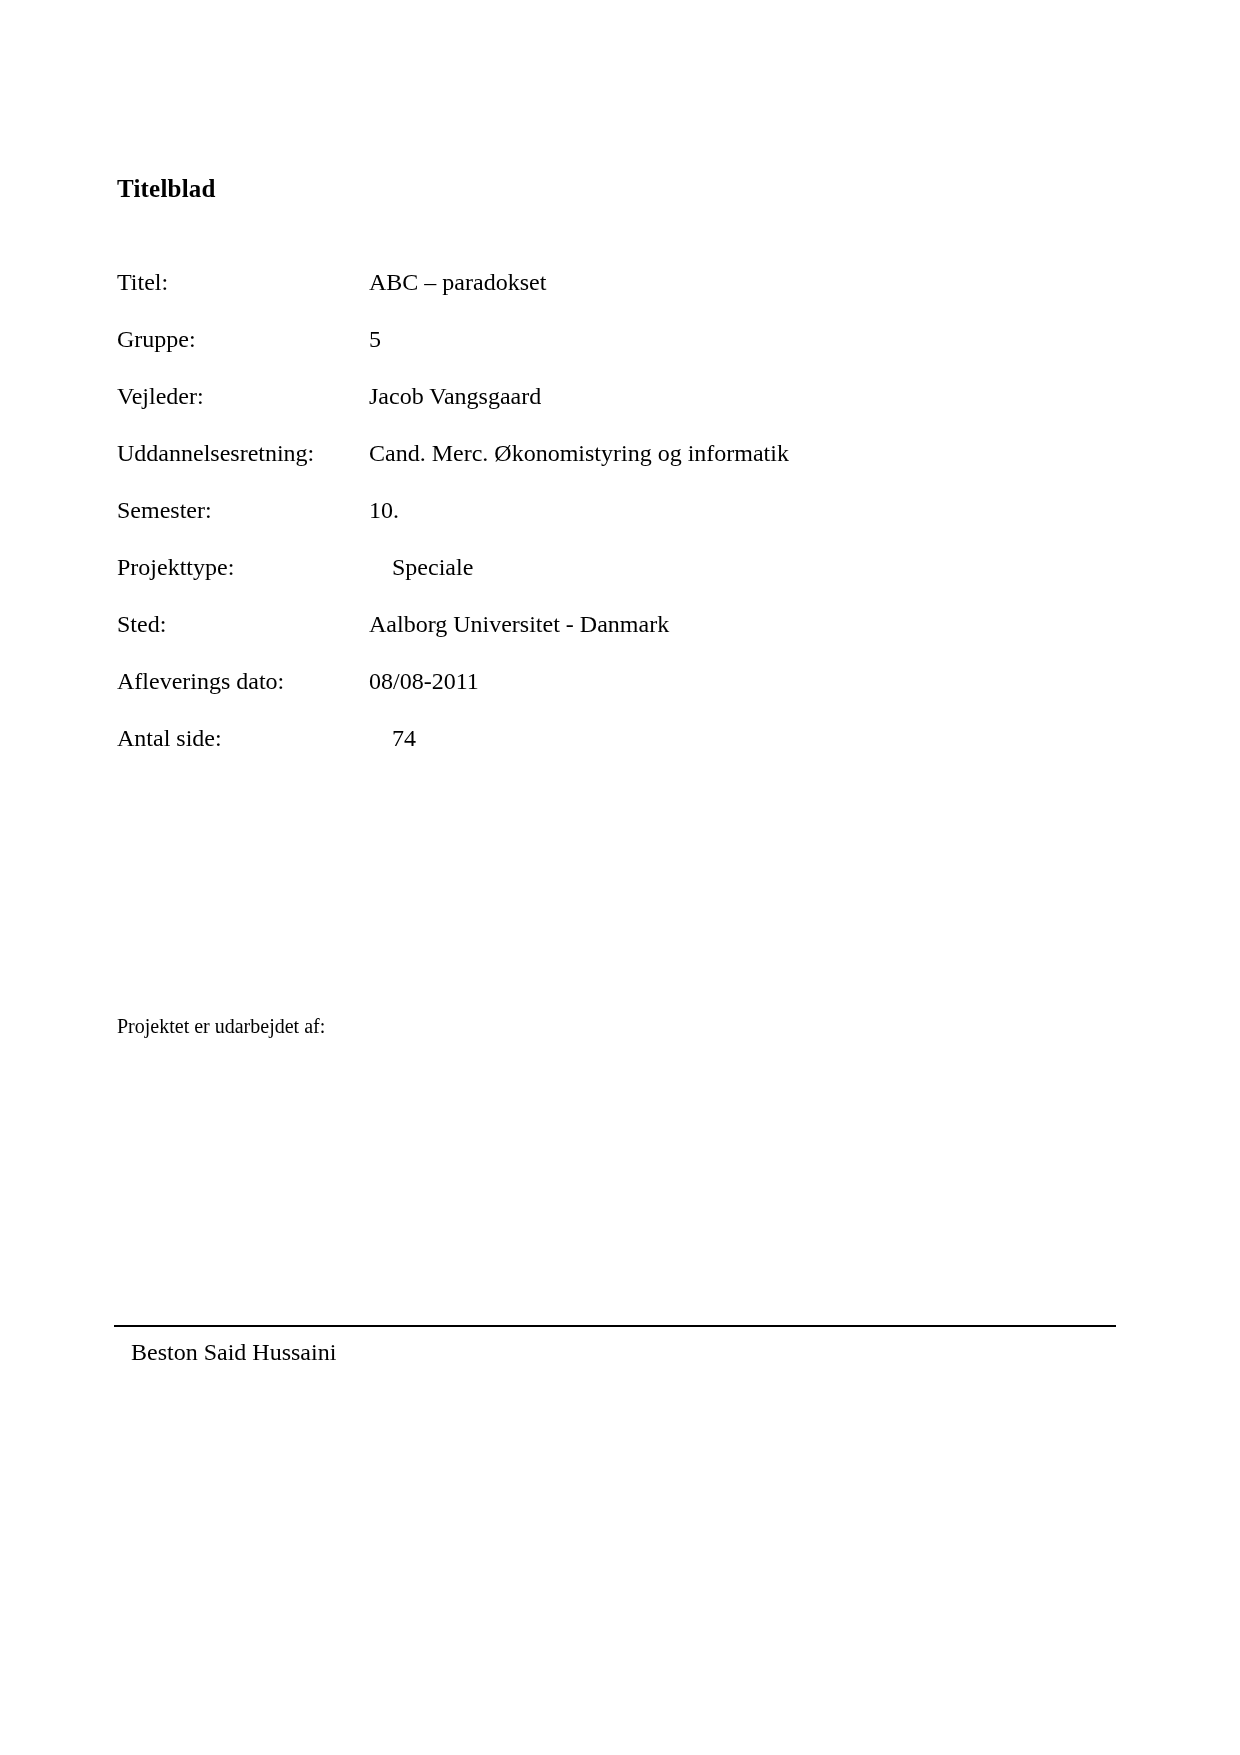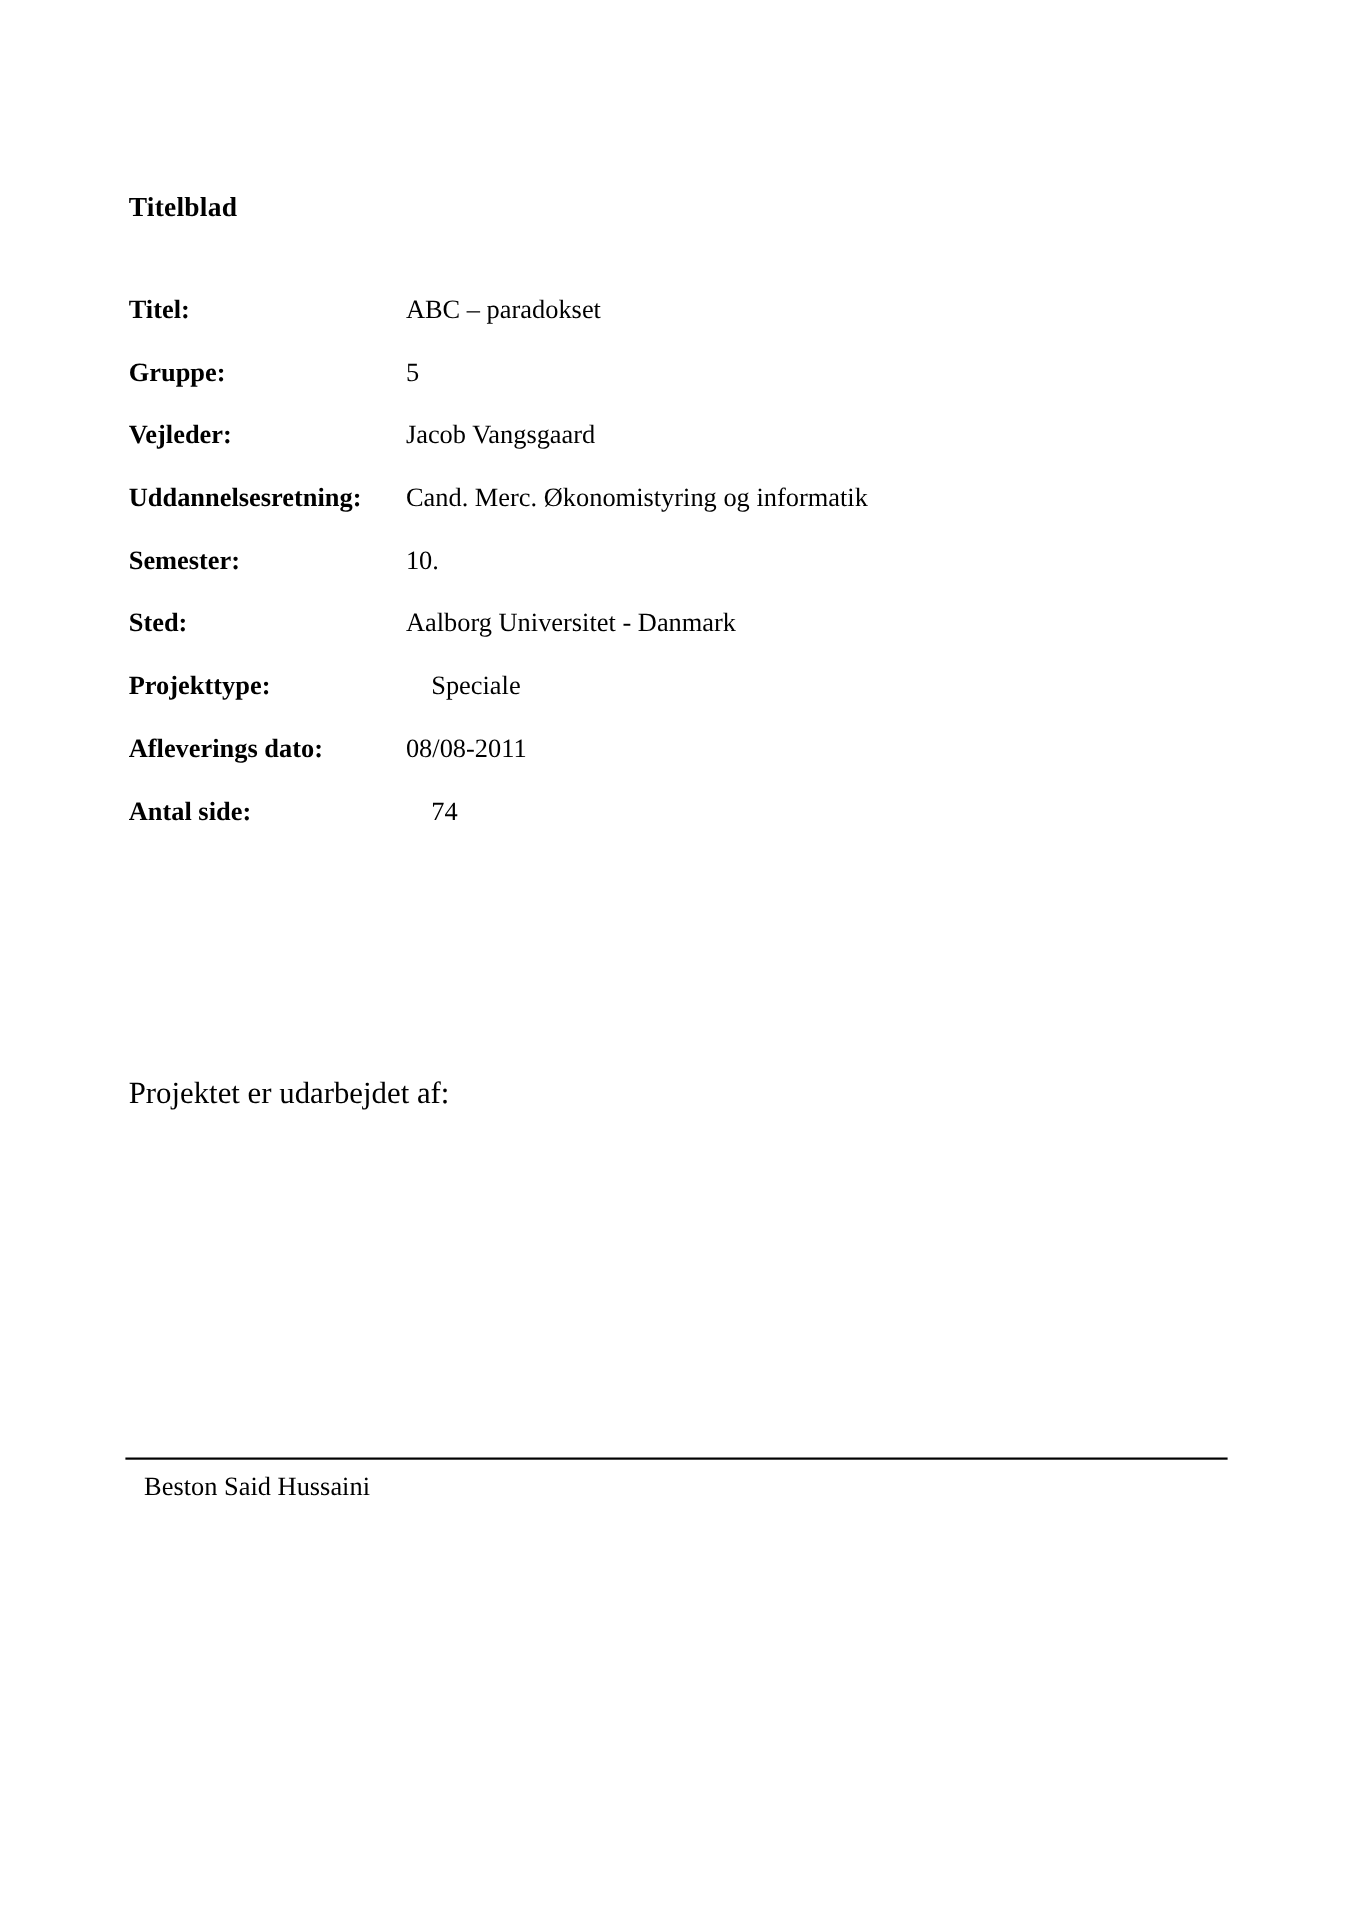--- a/index.html
+++ b/index.html
@@ -44,38 +44,37 @@
     position: relative;
     height: 57px;
   }
   .meta-label {
     position: absolute;
     left: 0;
     top: 0;
     font-size: 24px;
     line-height: 1.18;
     white-space: nowrap;
-    font-weight: bold;
   }
   .meta-value {
     position: absolute;
     left: 252px;
     top: 0;
     font-size: 24px;
     line-height: 1.18;
     white-space: nowrap;
   }
   .meta-value.indented {
     left: 275px;
   }
   .authored-by {
     position: absolute;
     left: 117px;
-    top: 978px;
-    font-size: 28px;
+    top: 1015px;
+    font-size: 20px;
     line-height: 1.18;
     white-space: nowrap;
   }
   .signature-block {
     position: absolute;
     left: 114px;
     top: 1325px;
     width: 1012px;
   }
   .signature-rule {
@@ -120,27 +119,27 @@
         <span class="meta-label">Uddannelsesretning:</span>
         <span class="meta-value">Cand. Merc. Økonomistyring og informatik</span>
       </div>
 
       <div class="meta-row">
         <span class="meta-label">Semester:</span>
         <span class="meta-value">10.</span>
       </div>
 
       <div class="meta-row">
-        <span class="meta-label">Sted:</span>
-        <span class="meta-value">Aalborg Universitet  - Danmark</span>
+        <span class="meta-label">Projekttype:</span>
+        <span class="meta-value indented">Speciale</span>
       </div>
 
       <div class="meta-row">
-        <span class="meta-label">Projekttype:</span>
-        <span class="meta-value indented">Speciale</span>
+        <span class="meta-label">Sted:</span>
+        <span class="meta-value">Aalborg Universitet  - Danmark</span>
       </div>
 
       <div class="meta-row">
         <span class="meta-label">Afleverings dato:</span>
         <span class="meta-value">08/08-2011</span>
       </div>
 
       <div class="meta-row">
         <span class="meta-label">Antal side:</span>
         <span class="meta-value indented">74</span>

